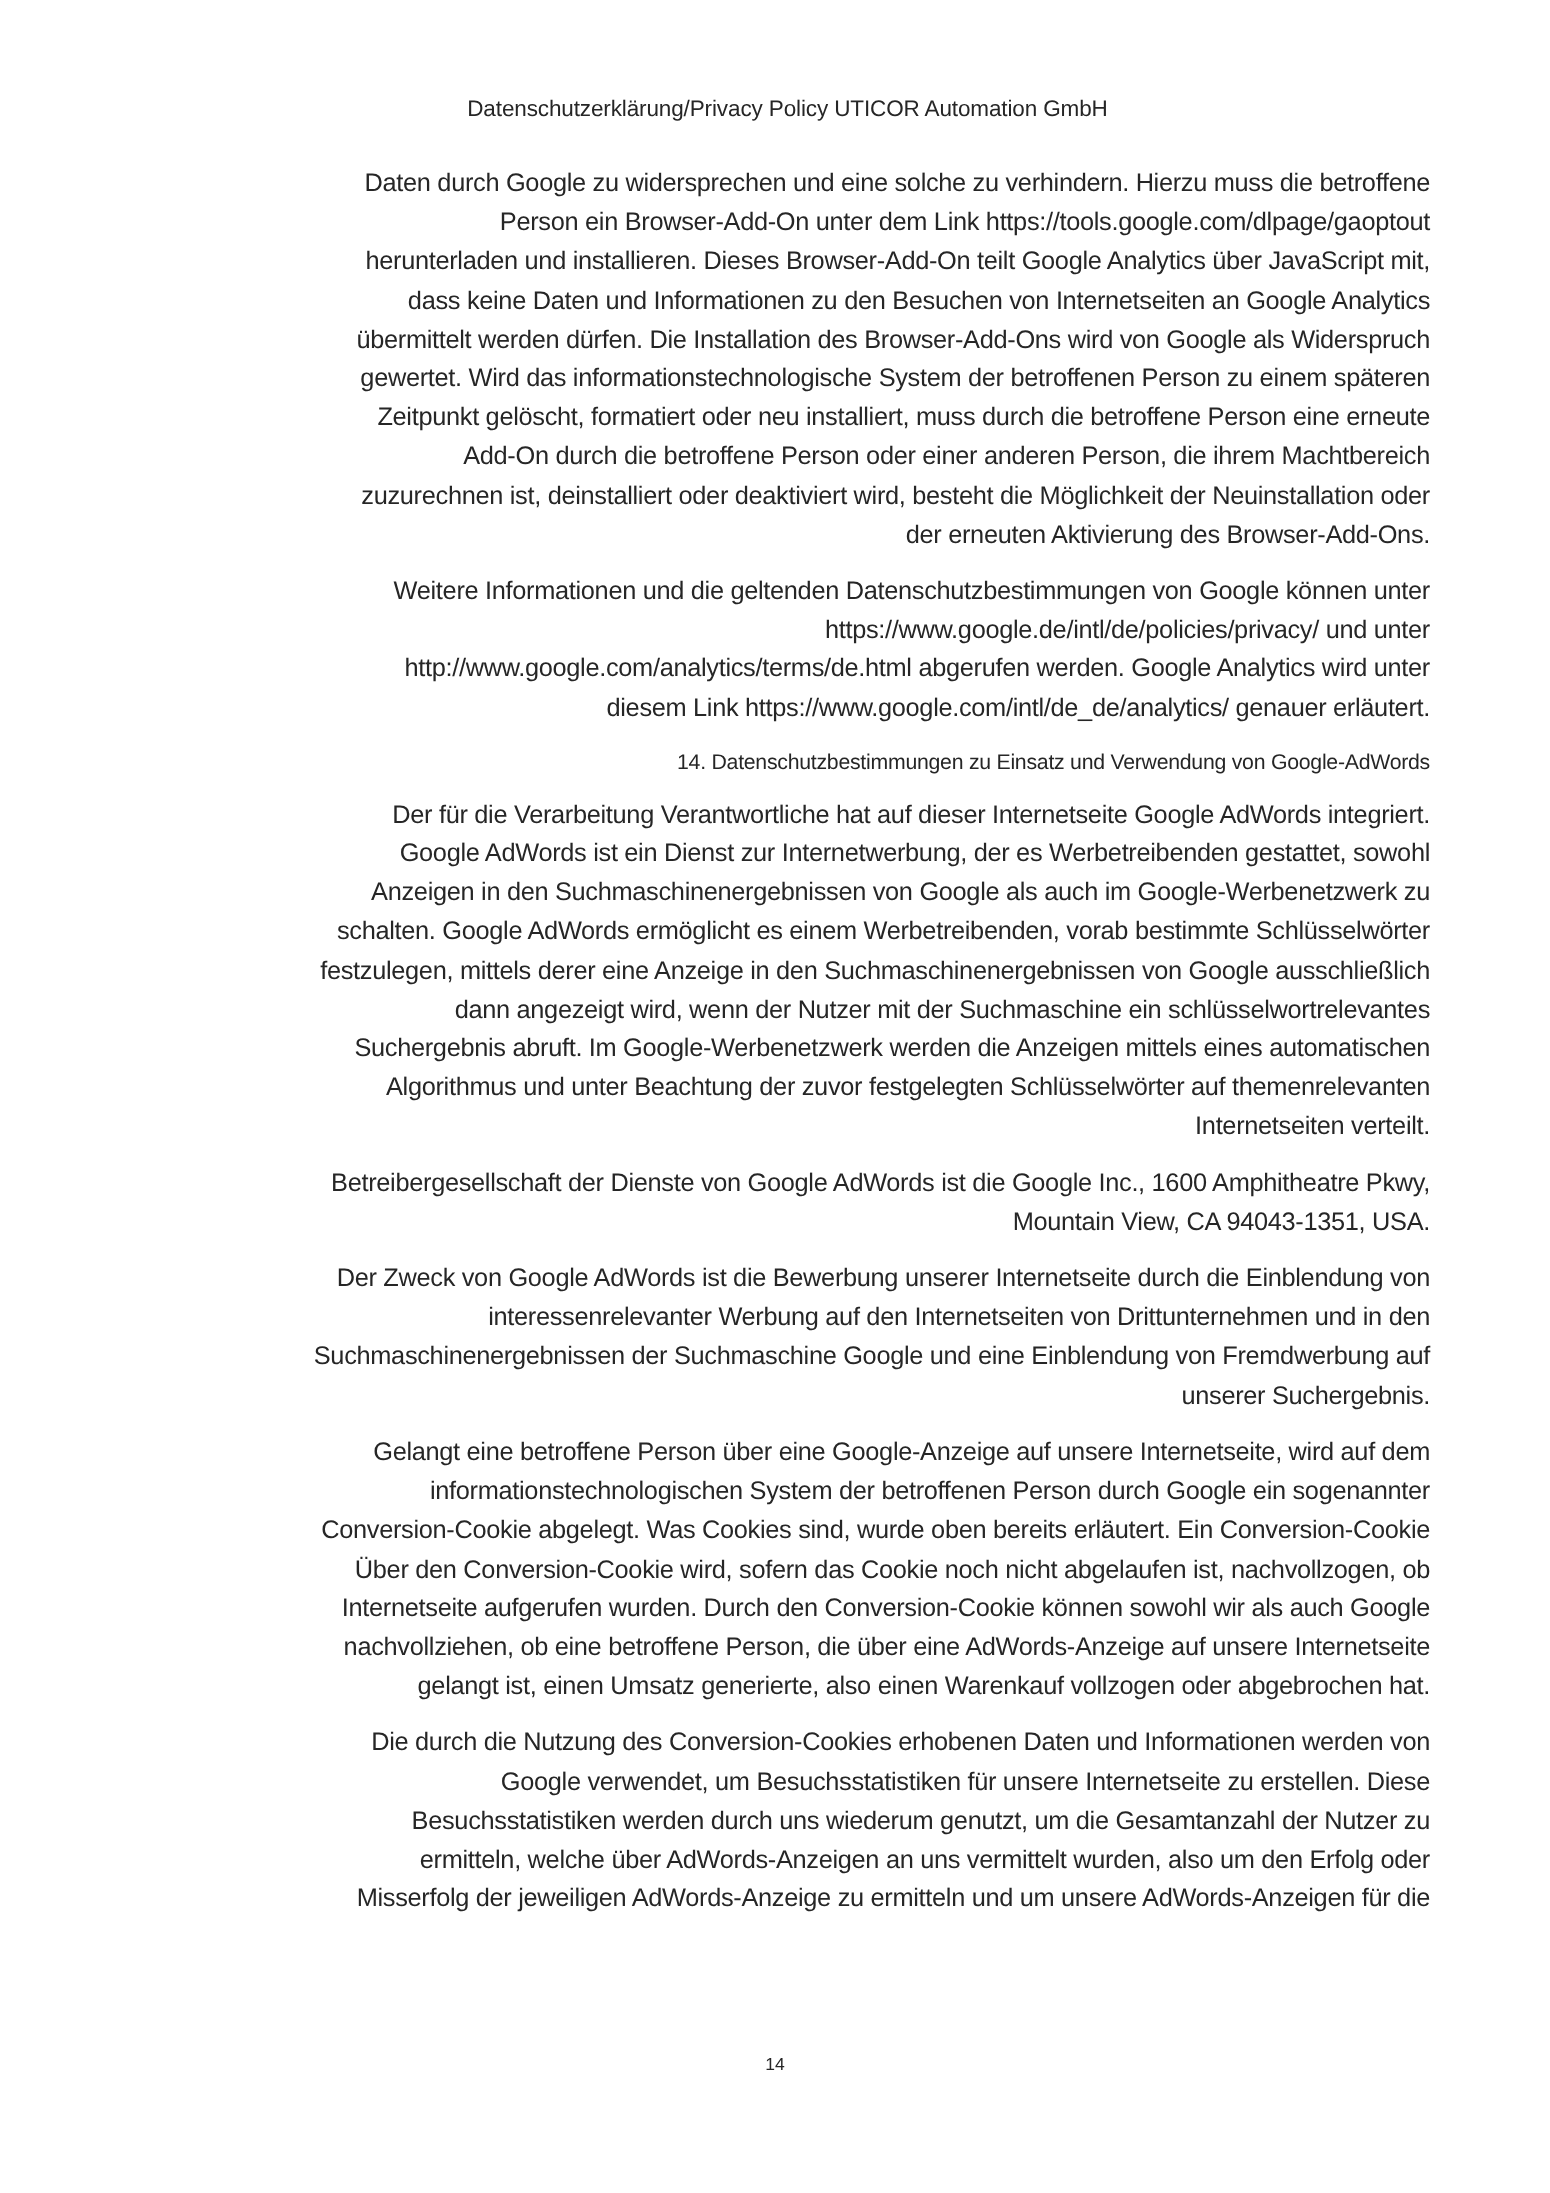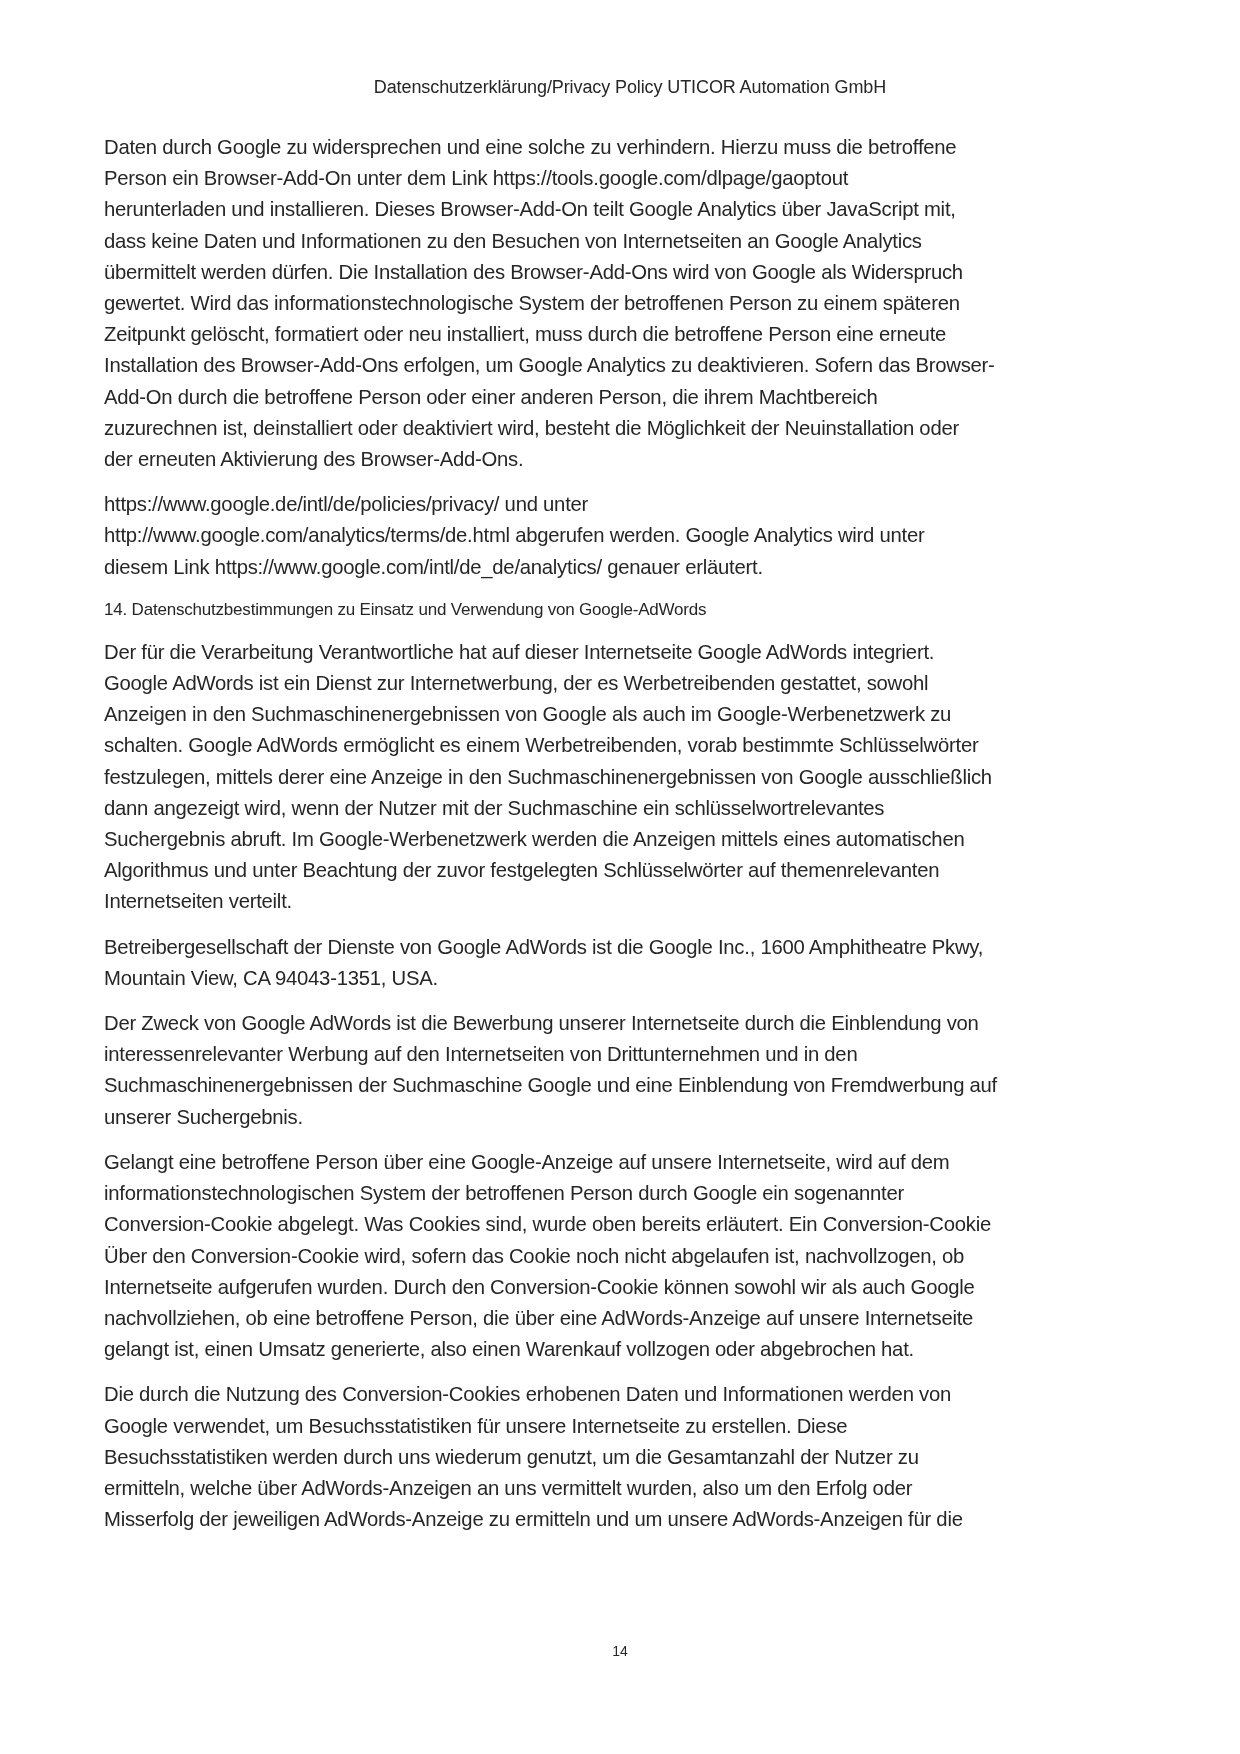--- a/index.html
+++ b/index.html
@@ -23,20 +23,21 @@
       text-align: center;
       font-size: 18px;
       line-height: 22px;
       letter-spacing: -0.1px;
     }
     .content {
       position: absolute;
       top: 132px;
       left: 104px;
       width: 1040px;
+      text-align: right;
     }
     .line {
       display: block;
       white-space: nowrap;
       font-size: 20.3px;
       line-height: 31.2px;
       letter-spacing: -0.25px;
     }
     .para {
       margin: 0 0 14px 0;
@@ -66,27 +67,27 @@
 <div class="content">
 
   <p class="para">
     <span class="line">Daten durch Google zu widersprechen und eine solche zu verhindern. Hierzu muss die betroffene</span>
     <span class="line">Person ein Browser-Add-On unter dem Link https://tools.google.com/dlpage/gaoptout</span>
     <span class="line">herunterladen und installieren. Dieses Browser-Add-On teilt Google Analytics über JavaScript mit,</span>
     <span class="line">dass keine Daten und Informationen zu den Besuchen von Internetseiten an Google Analytics</span>
     <span class="line">übermittelt werden dürfen. Die Installation des Browser-Add-Ons wird von Google als Widerspruch</span>
     <span class="line">gewertet. Wird das informationstechnologische System der betroffenen Person zu einem späteren</span>
     <span class="line">Zeitpunkt gelöscht, formatiert oder neu installiert, muss durch die betroffene Person eine erneute</span>
-    <span class="line">Installation des Browser-Add-Ons erfolgen, um Google Analytics zu deaktivieren. Sofern das Browser-</span>
     <span class="line">Add-On durch die betroffene Person oder einer anderen Person, die ihrem Machtbereich</span>
     <span class="line">zuzurechnen ist, deinstalliert oder deaktiviert wird, besteht die Möglichkeit der Neuinstallation oder</span>
     <span class="line">der erneuten Aktivierung des Browser-Add-Ons.</span>
   </p>
 
   <p class="para">
+    <span class="line">Weitere Informationen und die geltenden Datenschutzbestimmungen von Google können unter</span>
     <span class="line">https://www.google.de/intl/de/policies/privacy/ und unter</span>
     <span class="line">http://www.google.com/analytics/terms/de.html abgerufen werden. Google Analytics wird unter</span>
     <span class="line">diesem Link https://www.google.com/intl/de_de/analytics/ genauer erläutert.</span>
   </p>
 
   <div class="heading">14. Datenschutzbestimmungen zu Einsatz und Verwendung von Google-AdWords</div>
 
   <p class="para">
     <span class="line">Der für die Verarbeitung Verantwortliche hat auf dieser Internetseite Google AdWords integriert.</span>
     <span class="line">Google AdWords ist ein Dienst zur Internetwerbung, der es Werbetreibenden gestattet, sowohl</span>

